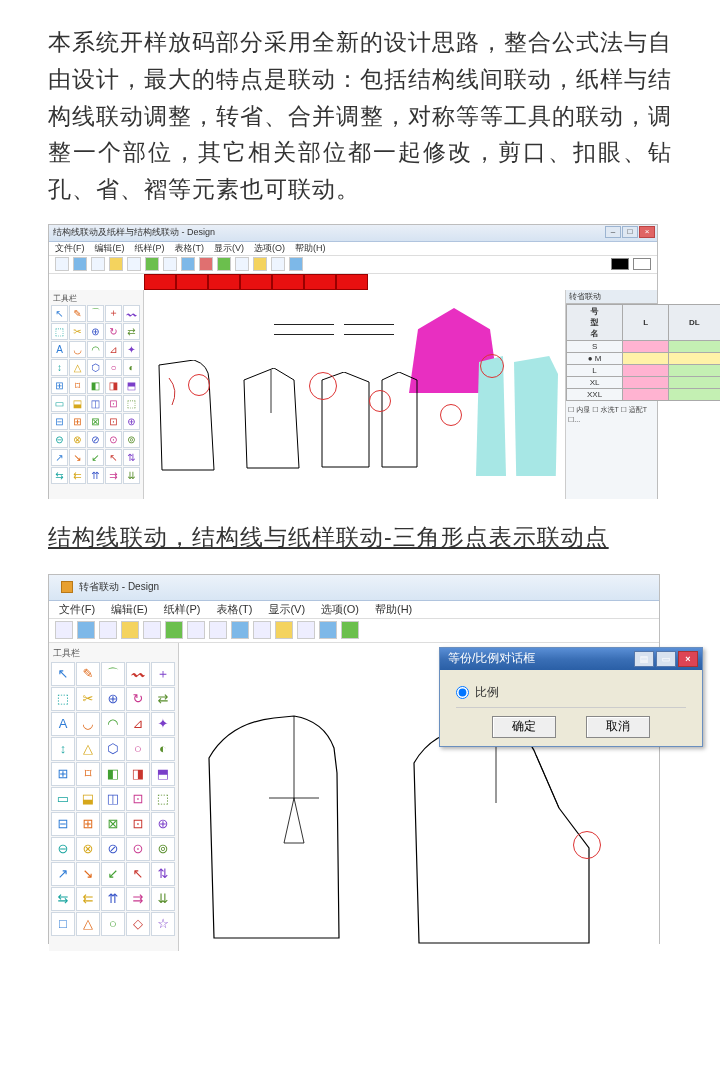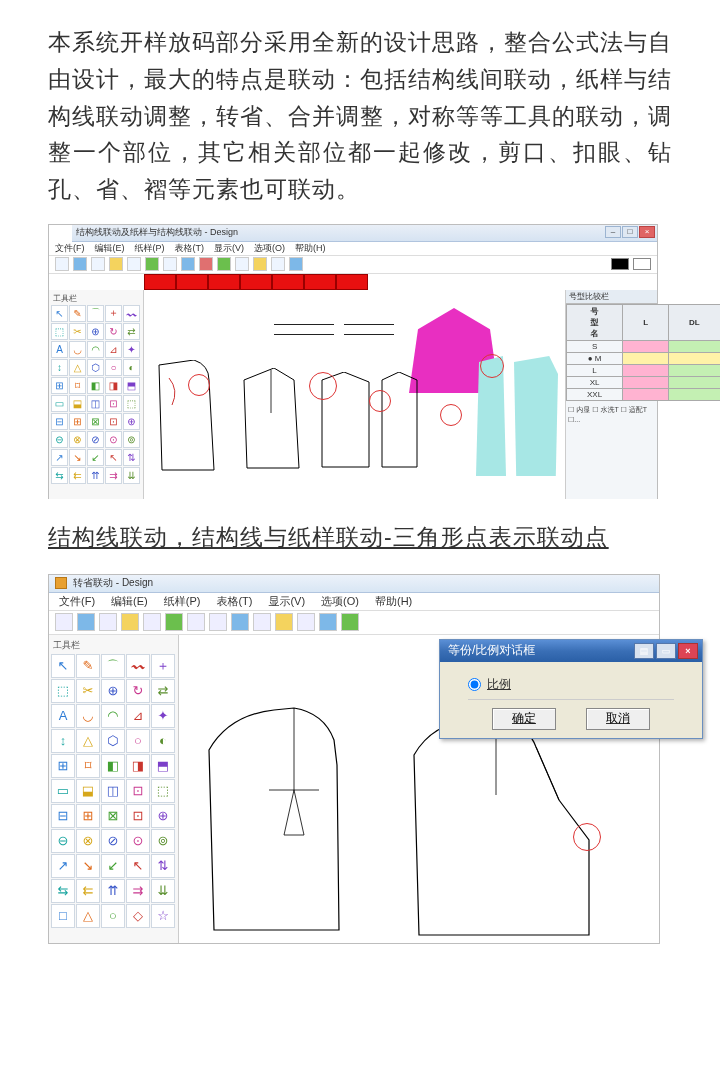--- a/index.html
+++ b/index.html
@@ -38,21 +38,20 @@
   .titlebar {
     height: 16px;
     background: linear-gradient(#e9eff7, #d6e3f2);
     border-bottom: 1px solid #b0c4de;
     display: flex;
     align-items: center;
     padding: 8px 4px;
     font-size: 9px;
     color: #333;
     position: relative;
-    margin-left: 23px;
   }
   .titlebar .winbtns {
     position: absolute; right: 2px; top: 1px; display: flex; gap: 1px;
   }
   .winbtn { width: 16px; height: 12px; background: #dfe8f3; border: 1px solid #9cb4d1; font-size: 8px; display:flex; align-items:center; justify-content:center; }
   .winbtn.red { background:#e06464; border-color:#b44; color:#fff; }
   .menubar {
     height: 14px;
     display: flex;
     gap: 10px;
@@ -156,24 +155,24 @@
   
   .shot2 {
     width: 612px;
     height: 370px;
     border: 1px solid #bdbdbd;
     background: #fff;
     position: relative;
     margin: 0;
   }
   .titlebar2 {
-    height: 18px;
+    height: 26px;
     background: linear-gradient(#ecf2fa, #d8e6f4);
     border-bottom: 1px solid #b0c4de;
-    display: flex; align-items: center; padding:0 6px; font-size:10px; color:#333;
+    display: flex; align-items: center; padding:0 12px; font-size:10px; color:#333;
   }
   .menubar2 {
     height: 18px;
     display:flex; gap:16px; padding:0 10px; font-size:11px; color:#333; align-items:center;
     border-bottom:1px solid #ddd;
   }
   .toolbar2 {
     height: 24px;
     display:flex; gap:4px; padding:3px 6px; border-bottom:1px solid #ddd; align-items:center;
   }
@@ -205,21 +204,21 @@
     font-size:12px;
   }
   .dialog .dtitle {
     height:22px; background:linear-gradient(#5a8fd6,#3a6fb6,#2a5fa6);
     color:#fff; display:flex; align-items:center; justify-content:space-between;
     padding:0 4px 0 8px; font-size:12px;
   }
   .dtitle .dbtns { display:flex; gap:2px; }
   .dbtn { width:20px; height:16px; background:#d8e2ef; border:1px solid #5577aa; font-size:9px; display:flex; align-items:center; justify-content:center; }
   .dbtn.x { background:#d45; color:#fff; border-color:#a33; font-weight:bold;}
-  .dialog .dbody { padding:8px 28px;text-decoration:underline; }
+  .dialog .dbody { padding:8px 16px; }
   .drow { display:flex; align-items:center; gap:6px; margin:6px 0; }
   .drow input[type=radio] { margin:0; }
   .dinput {
     flex:1; height:20px; border:1px solid #888; padding:0 4px; font-size:12px;
     background:#fff; font-family: inherit;
   }
   .dinput.dis { background:#eee; color:#888; }
   .dbtnrow {
     display:flex; gap:30px; justify-content:center; margin-top:6px;
     border-top:1px solid #ccc; padding-top:8px;
@@ -363,21 +362,21 @@
         <svg class="patt" style="left:235px;top:82px;width:42px;height:100px;" viewBox="0 0 42 100">
           <path d="M3 8 L20 0 L38 8 L38 95 L3 95 Z" fill="none" stroke="#000" stroke-width="1"></path>
         </svg>
         <div class="redcircle" style="left:165px;top:82px;width:28px;height:28px;"></div>
         <div class="redcircle" style="left:225px;top:100px;width:22px;height:22px;"></div>
         <div class="redcircle" style="left:44px;top:84px;width:22px;height:22px;"></div>
         <div class="redcircle" style="left:336px;top:64px;width:24px;height:24px;"></div>
         <div class="redcircle" style="left:296px;top:114px;width:22px;height:22px;"></div>
       </div>
       <div class="sizepanel">
-        <div class="hdr">号型比较栏</div>
+        <div class="hdr">转省联动</div>
         <table class="sizetable">
           <thead>
               <tr id="szhdr">
                 <th>号型名</th>
                 <th>L</th>
                 <th>DL</th>
               </tr>
             </thead>
           <tbody id="szbody">
               <tr>

